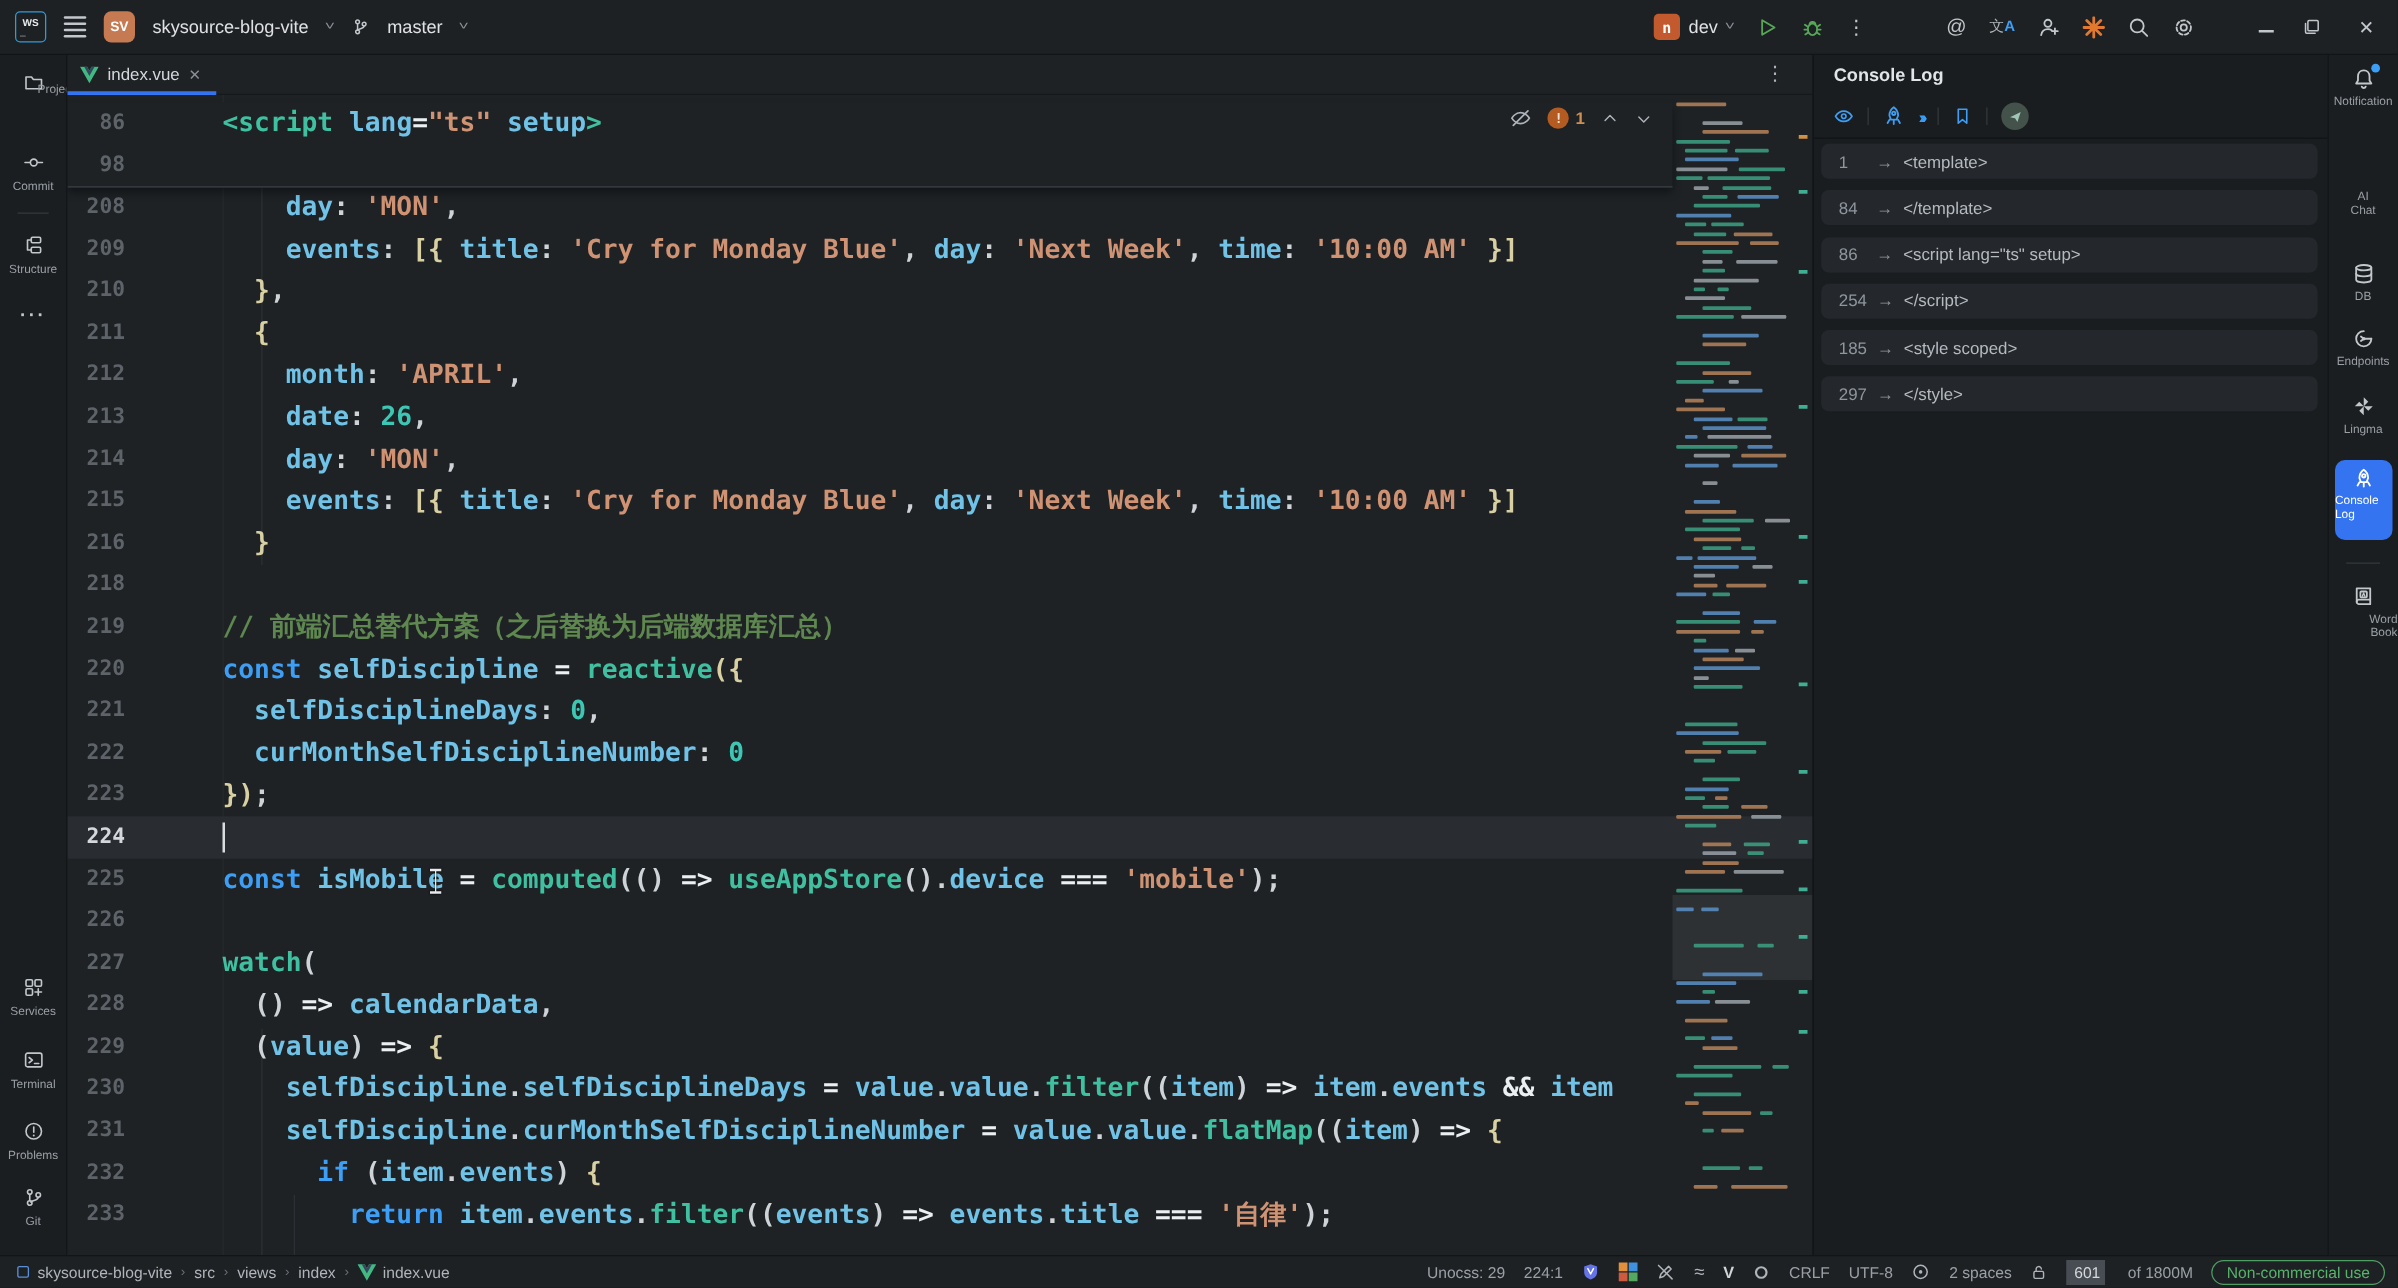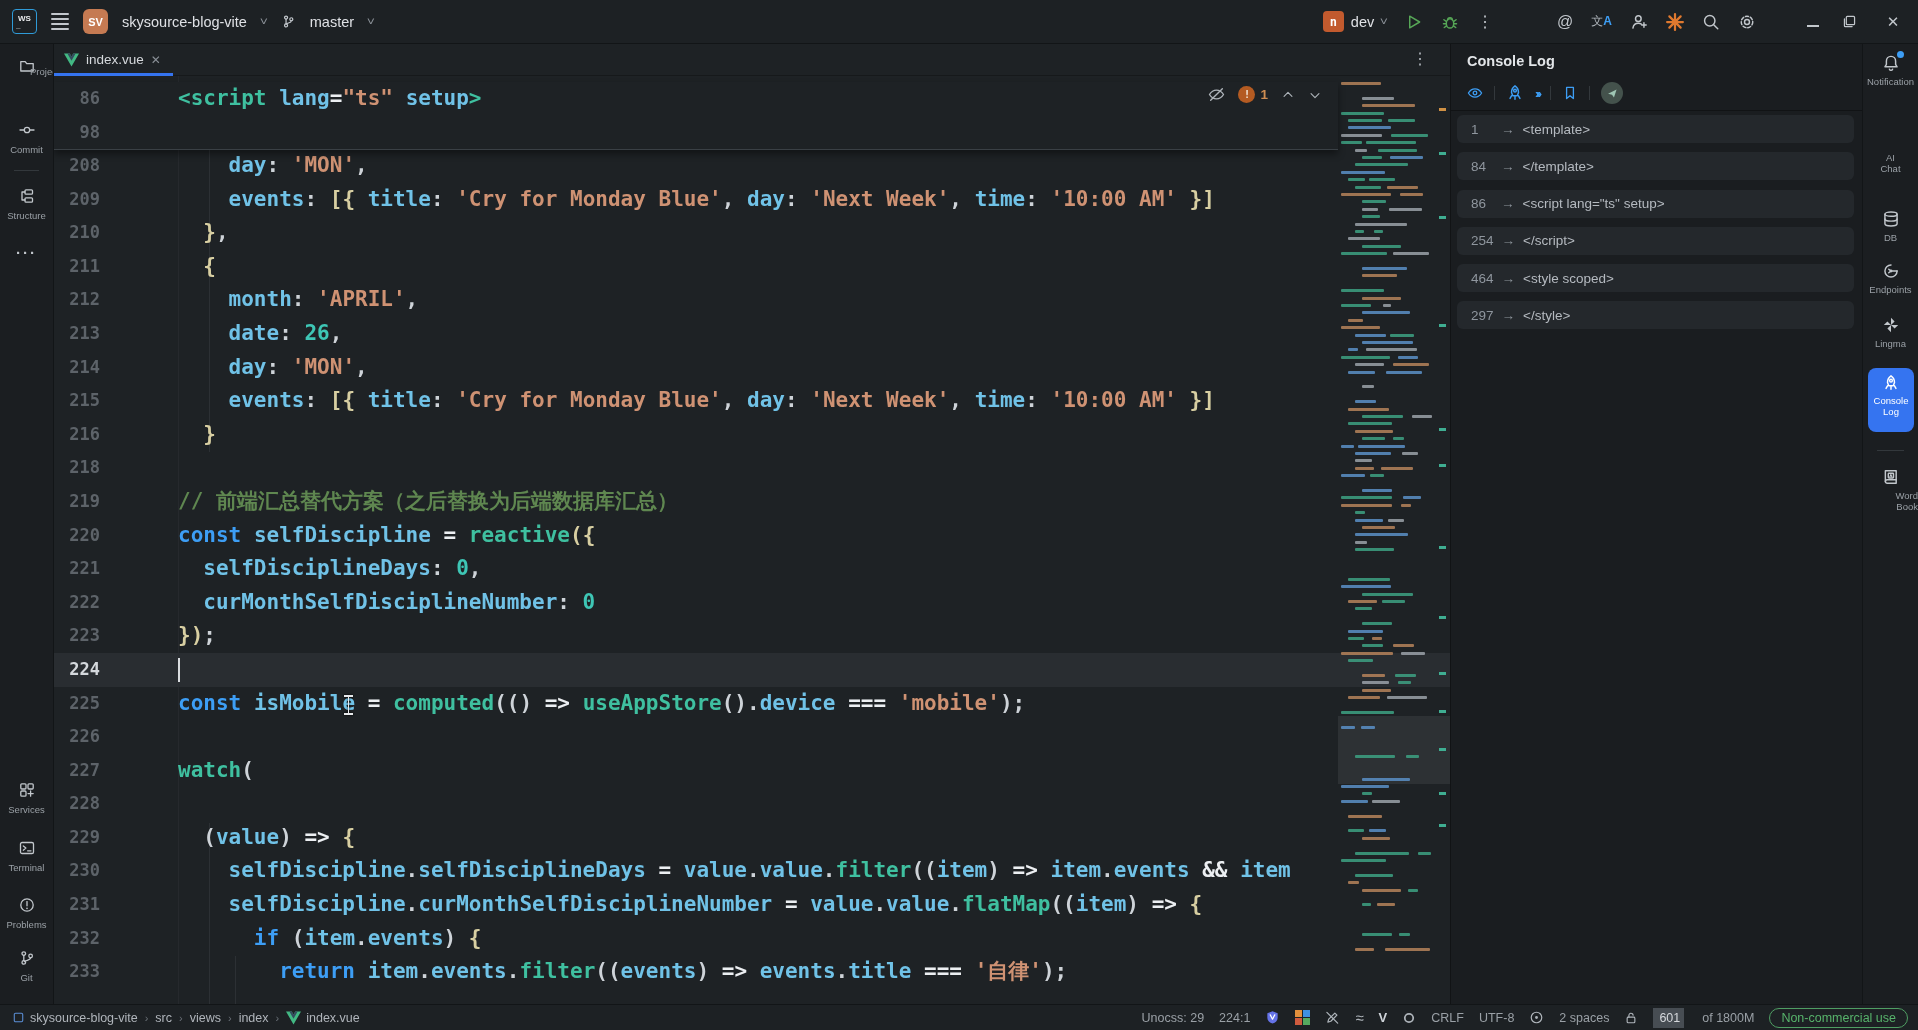--- a/index.html
+++ b/index.html
@@ -32,21 +32,21 @@
     background:#1b1e21; border-right:1px solid #121517; }
   .strip-item { position:absolute; width:100%; text-align:center; color:#c2c7cc; }
   .strip-label { position:absolute; width:100%; text-align:center; font-size:9.5px; color:#9aa0a6;
     line-height:11px; white-space:pre-line; overflow:hidden; }
   .strip-div { position:absolute; left:14px; right:14px; height:1px; background:#33383c; }
 
   
   #rightstrip { position:absolute; right:0; top:44px; width:56px; bottom:26px;
     background:#1b1e21; border-left:1px solid #121517; }
   .rs-active { position:absolute; left:5px; width:46px; height:64px; background:#3574f0;
-    border-radius:8px; color:#fff; text-align:center; }
+    border-radius:8px; color:#fff; text-align:left; }
 
   
   #editorcol { position:absolute; left:54px; top:44px; width:1396px; bottom:26px;
     background:#1e2225; }
   #tabbar { position:absolute; left:0; top:0; right:0; height:32px; border-bottom:1px solid #16191b;
     display:flex; align-items:stretch; }
   .tab { display:flex; align-items:center; gap:7px; padding:0 12px 0 10px; position:relative;
     color:#d5d8dc; font-size:13.5px; }
   .tab .underline { position:absolute; left:0; right:0; bottom:-1px; height:3px; background:#3574f0; }
   .tab-close { color:#8a9097; font-size:12px; }
@@ -316,21 +316,21 @@
         <div class="crow"><span class="ln">218</span><span class="lnsp"></span><span class="lcode"></span></div>
         <div class="crow"><span class="ln">219</span><span class="lnsp"></span><span class="lcode"><span class="tk-cmt">// 前端汇总替代方案（之后替换为后端数据库汇总）</span></span></div>
         <div class="crow"><span class="ln">220</span><span class="lnsp"></span><span class="lcode"><span class="tk-kw">const</span><span class="tk-pun"> </span><span class="tk-id">selfDiscipline</span><span class="tk-op"> = </span><span class="tk-fn">reactive</span><span class="tk-brk">({</span></span></div>
         <div class="crow"><span class="ln">221</span><span class="lnsp"></span><span class="lcode"><span class="tk-pun">  </span><span class="tk-prop">selfDisciplineDays</span><span class="tk-pun">: </span><span class="tk-num">0</span><span class="tk-pun">,</span></span></div>
         <div class="crow"><span class="ln">222</span><span class="lnsp"></span><span class="lcode"><span class="tk-pun">  </span><span class="tk-prop">curMonthSelfDisciplineNumber</span><span class="tk-pun">: </span><span class="tk-num">0</span></span></div>
         <div class="crow"><span class="ln">223</span><span class="lnsp"></span><span class="lcode"><span class="tk-brk">})</span><span class="tk-pun">;</span></span></div>
         <div class="crow active"><span class="ln">224</span><span class="lnsp"></span><span class="lcode"><span class="caret"></span></span></div>
         <div class="crow"><span class="ln">225</span><span class="lnsp"></span><span class="lcode"><span class="tk-kw">const</span><span class="tk-pun"> </span><span class="tk-id">isMobile</span><span class="tk-op"> = </span><span class="tk-fn">computed</span><span class="tk-pun">(() </span><span class="tk-op">=&gt; </span><span class="tk-fn">useAppStore</span><span class="tk-pun">().</span><span class="tk-prop">device</span><span class="tk-op"> === </span><span class="tk-str">'mobile'</span><span class="tk-pun">);</span></span></div>
         <div class="crow"><span class="ln">226</span><span class="lnsp"></span><span class="lcode"></span></div>
         <div class="crow"><span class="ln">227</span><span class="lnsp"></span><span class="lcode"><span class="tk-fn">watch</span><span class="tk-pun">(</span></span></div>
-        <div class="crow"><span class="ln">228</span><span class="lnsp"></span></div>
+        <div class="crow"><span class="ln">228</span><span class="lnsp"></span><span class="lcode"><span class="tk-pun">  () </span><span class="tk-op">=&gt; </span><span class="tk-id">calendarData</span><span class="tk-pun">,</span></span></div>
         <div class="crow"><span class="ln">229</span><span class="lnsp"></span><span class="lcode"><span class="tk-pun">  (</span><span class="tk-id">value</span><span class="tk-pun">) </span><span class="tk-op">=&gt; </span><span class="tk-brk">{</span></span></div>
         <div class="crow"><span class="ln">230</span><span class="lnsp"></span><span class="lcode"><span class="tk-pun">    </span><span class="tk-id">selfDiscipline</span><span class="tk-pun">.</span><span class="tk-prop">selfDisciplineDays</span><span class="tk-op"> = </span><span class="tk-id">value</span><span class="tk-pun">.</span><span class="tk-prop">value</span><span class="tk-pun">.</span><span class="tk-fn">filter</span><span class="tk-pun">((</span><span class="tk-id">item</span><span class="tk-pun">) </span><span class="tk-op">=&gt; </span><span class="tk-id">item</span><span class="tk-pun">.</span><span class="tk-prop">events</span><span class="tk-op"> &amp;&amp; </span><span class="tk-id">item</span></span></div>
         <div class="crow"><span class="ln">231</span><span class="lnsp"></span><span class="lcode"><span class="tk-pun">    </span><span class="tk-id">selfDiscipline</span><span class="tk-pun">.</span><span class="tk-prop">curMonthSelfDisciplineNumber</span><span class="tk-op"> = </span><span class="tk-id">value</span><span class="tk-pun">.</span><span class="tk-prop">value</span><span class="tk-pun">.</span><span class="tk-fn">flatMap</span><span class="tk-pun">((</span><span class="tk-id">item</span><span class="tk-pun">) </span><span class="tk-op">=&gt; </span><span class="tk-brk">{</span></span></div>
         <div class="crow"><span class="ln">232</span><span class="lnsp"></span><span class="lcode"><span class="tk-pun">      </span><span class="tk-kw">if</span><span class="tk-pun"> (</span><span class="tk-id">item</span><span class="tk-pun">.</span><span class="tk-prop">events</span><span class="tk-pun">) </span><span class="tk-brk">{</span></span></div>
         <div class="crow"><span class="ln">233</span><span class="lnsp"></span><span class="lcode"><span class="tk-pun">        </span><span class="tk-kw">return</span><span class="tk-pun"> </span><span class="tk-id">item</span><span class="tk-pun">.</span><span class="tk-prop">events</span><span class="tk-pun">.</span><span class="tk-fn">filter</span><span class="tk-pun">((</span><span class="tk-id">events</span><span class="tk-pun">) </span><span class="tk-op">=&gt; </span><span class="tk-id">events</span><span class="tk-pun">.</span><span class="tk-prop">title</span><span class="tk-op"> === </span><span class="tk-str">'自律'</span><span class="tk-pun">);</span></span></div>
       </div>
     <div id="sticky">
         <div class="crow"><span class="ln">86</span><span class="lnsp"></span><span class="lcode"><span class="tk-tag">&lt;script</span><span class="tk-pun"> </span><span class="tk-attr">lang</span><span class="tk-op">=</span><span class="tk-str">"ts"</span><span class="tk-pun"> </span><span class="tk-attr">setup</span><span class="tk-tag">&gt;</span></span></div>
         <div class="crow"><span class="ln">98</span><span class="lnsp"></span></div>
       </div>
@@ -564,21 +564,21 @@
         <span class="con-num">86</span>
       <span class="con-arrow">→</span>
       <span>&lt;script lang="ts" setup&gt;</span>
       </div>
       <div class="con-row">
         <span class="con-num">254</span>
       <span class="con-arrow">→</span>
       <span>&lt;/script&gt;</span>
       </div>
       <div class="con-row">
-        <span class="con-num">464</span>
+        <span class="con-num">185</span>
       <span class="con-arrow">→</span>
       <span>&lt;style scoped&gt;</span>
       </div>
       <div class="con-row">
         <span class="con-num">297</span>
       <span class="con-arrow">→</span>
       <span>&lt;/style&gt;</span>
       </div>
     </div>
 </div>

